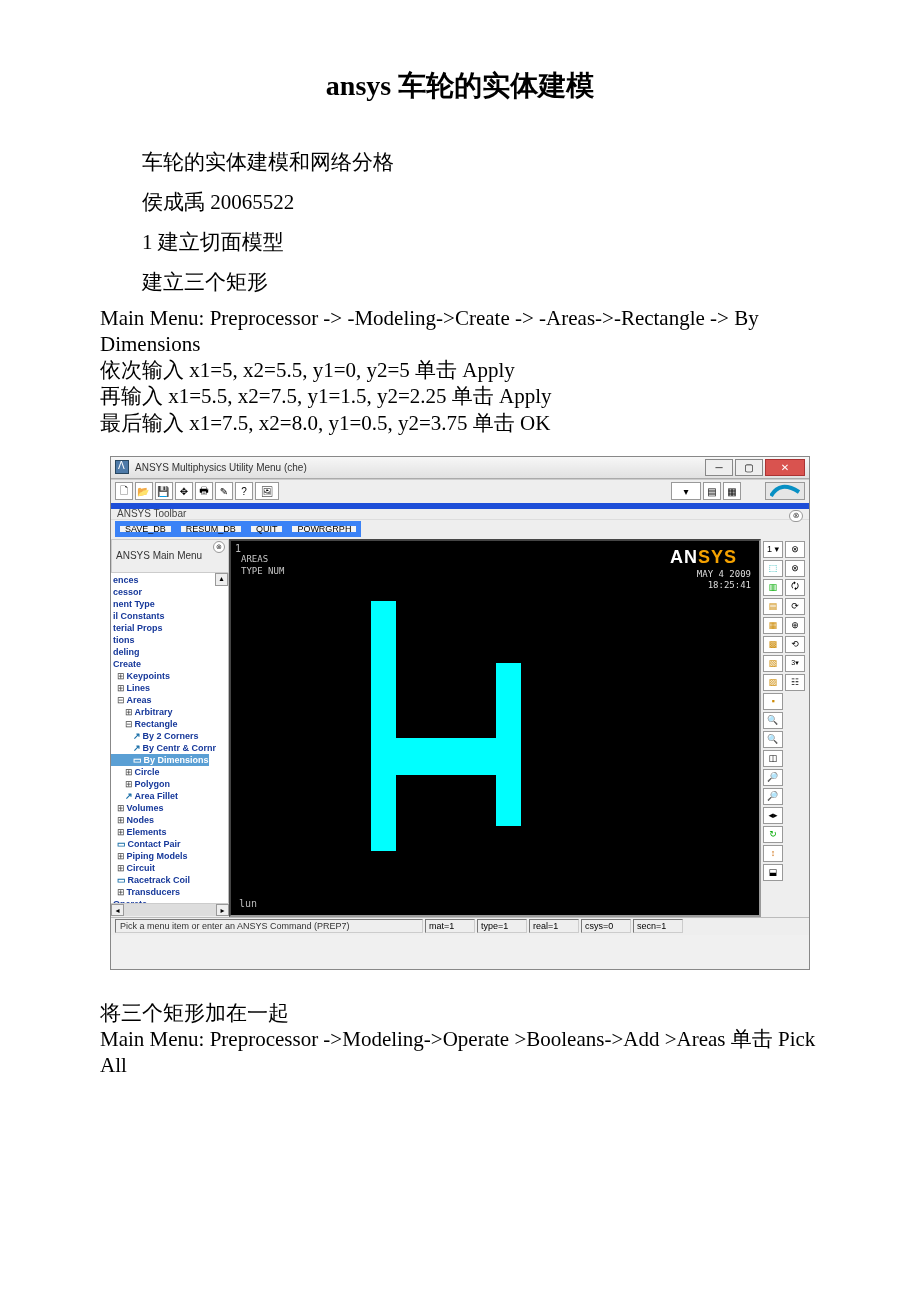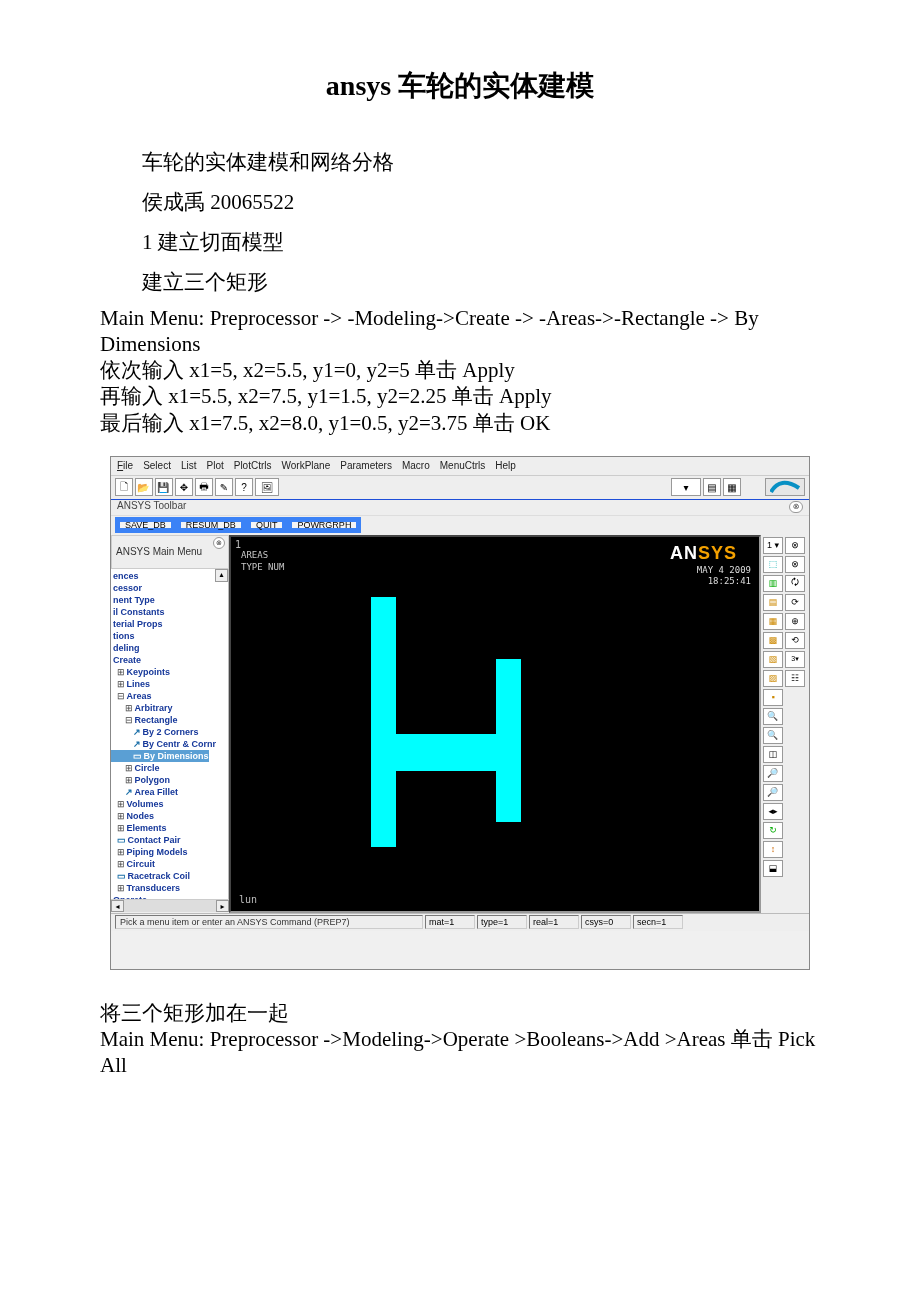--- a/index.html
+++ b/index.html
@@ -20,21 +20,21 @@
   .win-btns { display:flex; gap:2px; }
   .win-btn { width: 28px; height: 17px; border: 1px solid #888; background: #eee; display:flex; align-items:center; justify-content:center; font-size:10px; }
   .win-btn.close { background:#d9534f; border-color:#a33; color:#fff; width:40px; }
   .menubar { height: 18px; background: #eee; display:flex; gap: 10px; padding: 0 6px; align-items:center; color:#222; }
   .menubar span u { text-decoration: underline; }
   .toolbar1 { height: 24px; background:#eee; border-top:1px solid #ccc; display:flex; align-items:center; padding:0 4px; gap:2px; position:relative; }
   .tool-ico { width:18px; height:18px; border:1px solid #999; background:#fff; display:flex; align-items:center; justify-content:center; font-size:10px; }
   .toolbar1 .right-group { margin-left:auto; display:flex; gap:2px; align-items:center; }
   .swoosh { width:40px; height:18px; background:#e6e6e6; border:1px solid #999; display:flex; align-items:center; justify-content:center; }
   .swoosh svg { width:30px; height:14px; }
-  .toolbar2 { height: 16px; background:#eee; display:flex; align-items:flex-start; padding:0 6px; color:#444; border-top:1px solid #1d4ed8; position:relative; }
+  .toolbar2 { height: 16px; background:#eee; display:flex; align-items:flex-end; padding:0 6px; color:#444; border-top:6px solid #1d4ed8; position:relative; }
   .toolbar2 .collapse-ico { position:absolute; right:6px; top:1px; width:14px; height:12px; border:1px solid #999; border-radius:7px; background:#fff; font-size:8px; display:flex; align-items:center; justify-content:center; }
   .toolbar3 { height: 20px; background:#eee; display:flex; padding:0 4px; align-items:center; gap:0; border-top:1px solid #ddd; }
   .tb-btn { height:16px; border:5px solid #3b82f6; background:#f4f4f4; padding:0 5px; font-size:9px; display:flex; align-items:center; }
   .main-area { display:flex; height: 378px; background:#eee; }
   .sidebar { width: 118px; display:flex; flex-direction:column; }
   .sidebar-header { height:25px; background:#eee; border:1px solid #ccc; display:flex; align-items:center; padding:16px 4px; color:#333; position:relative; }
   .sidebar-header .collapse-ico { position:absolute; right:3px; top:1px; width:12px; height:12px; border:1px solid #999; border-radius:6px; background:#fff; font-size:7px; display:flex; align-items:center; justify-content:center; }
   .menu-tree { flex:1; background:#fff; overflow:hidden; padding:1px 0; border-right:1px solid #bbb; position:relative; }
   .menu-tree .item { color:#16389a; font-size:9px; line-height:12px; font-weight:bold; white-space:nowrap; padding-left:2px; }
   .menu-tree .item.sub1 { padding-left:6px; }
@@ -78,33 +78,30 @@
 
 <div class="section-gap"></div>
 
 <div class="en-line">Main Menu: Preprocessor -&gt; -Modeling-&gt;Create -&gt; -Areas-&gt;-Rectangle -&gt; By Dimensions</div>
 <div class="zh-en-mix">依次输入 x1=5, x2=5.5, y1=0, y2=5 单击 Apply</div>
 <div class="zh-en-mix">再输入 x1=5.5, x2=7.5, y1=1.5, y2=2.25 单击 Apply</div>
 <div class="zh-en-mix">最后输入 x1=7.5, x2=8.0, y1=0.5, y2=3.75 单击 OK</div>
 
 <div class="img-container">
   <div class="ansys-window">
-
-    <div class="menubar">
-      <span><u>F</u><span>ile</span></span>
-      <span>Select</span>
-      <span>List</span>
-      <span>Plot</span>
-      <span>PlotCtrls</span>
-      <span>WorkPlane</span>
-      <span>Parameters</span>
-      <span>Macro</span>
-      <span>MenuCtrls</span>
-      <span>Help</span>
-    </div>
+    <div class="titlebar">
+      <div class="logo"></div>
+      <div class="titlebar-title">ANSYS Multiphysics Utility Menu (che)</div>
+      <div class="win-btns">
+        <div class="win-btn">─</div>
+        <div class="win-btn">▢</div>
+        <div class="win-btn close">✕</div>
+      </div>
+    </div>
+
 
     <div class="toolbar1">
       <div class="tool-ico">🗋</div>
       <div class="tool-ico">📂</div>
       <div class="tool-ico">💾</div>
       <div class="tool-ico">✥</div>
       <div class="tool-ico">🖶</div>
       <div class="tool-ico">✎</div>
       <div class="tool-ico">?</div>
       <div class="tool-ico" style="width:24px">🖼</div>

